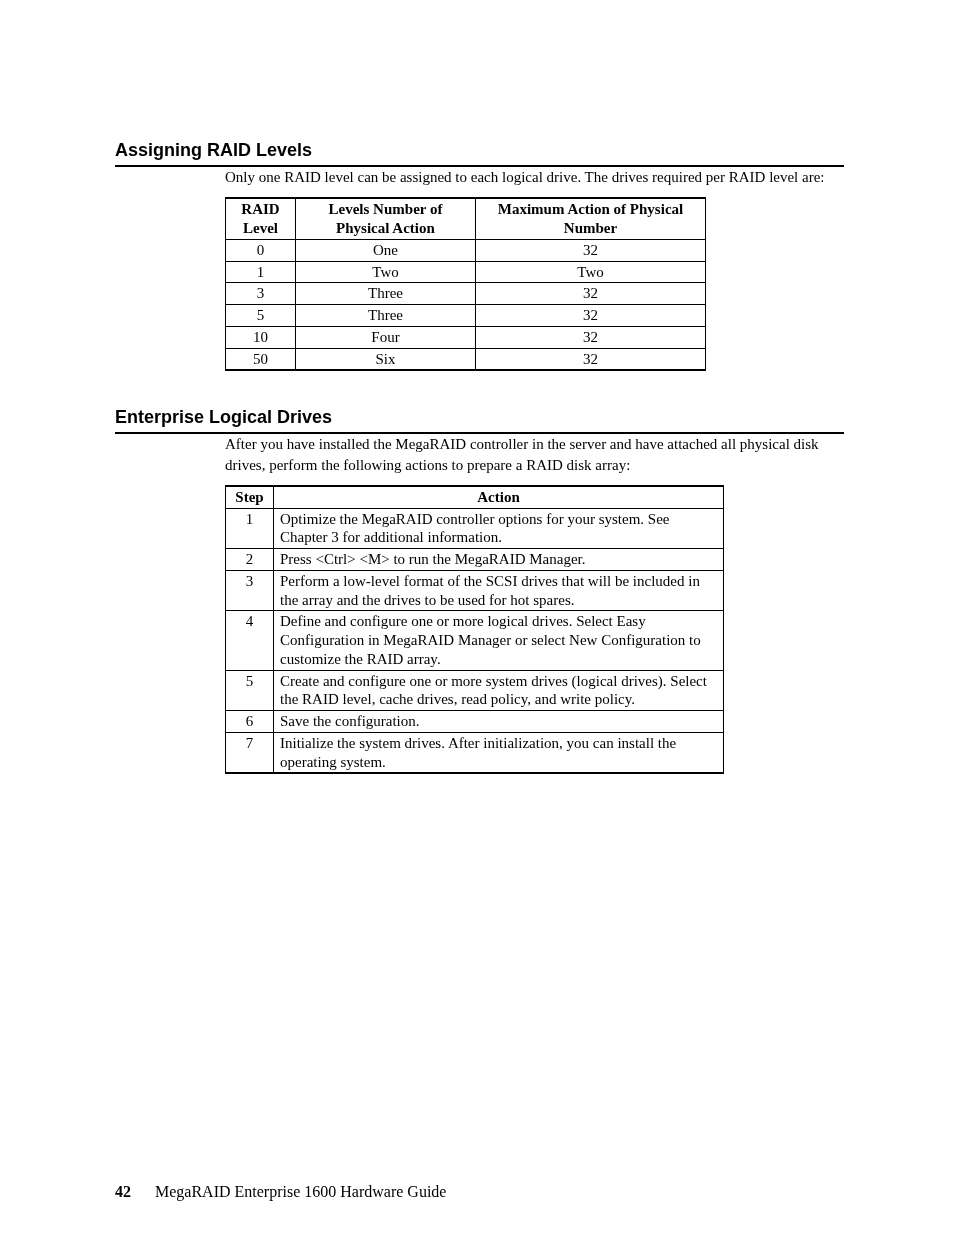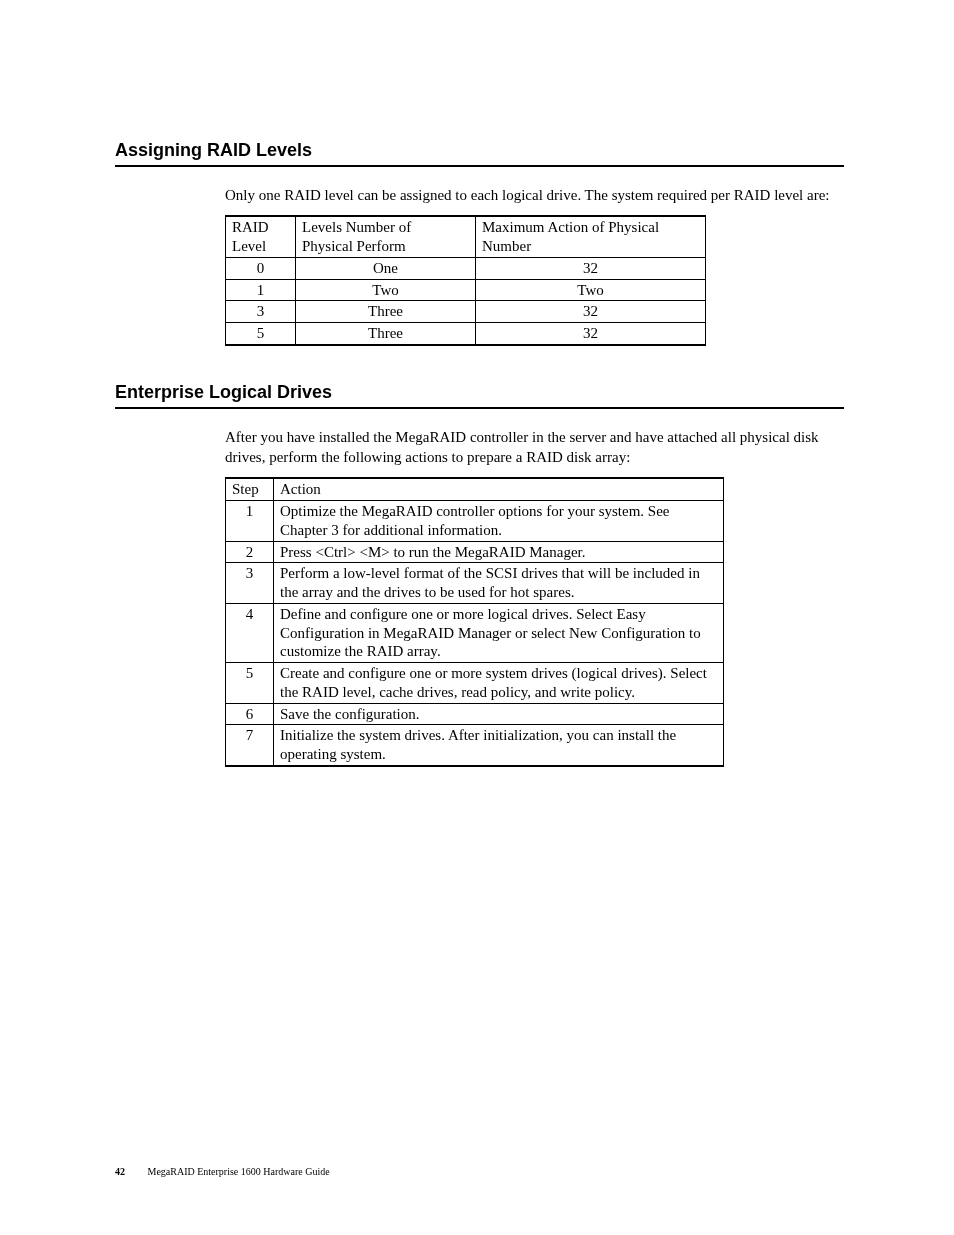--- a/index.html
+++ b/index.html
@@ -16,21 +16,20 @@
       color: #000;
       position: relative;
       padding: 140px 110px 0 115px;
     }
     .section-heading {
       font-family: Arial, Helvetica, sans-serif;
       font-weight: bold;
       font-size: 18px;
       border-bottom: 2px solid #000;
       padding-bottom: 4px;
-      margin-bottom: 18px;
     }
     .section-intro {
       margin-left: 110px;
       margin-bottom: 10px;
       line-height: 1.35;
     }
     .table-wrap {
       margin-left: 110px;
     }
     table {
@@ -39,68 +38,68 @@
       border-bottom: 2px solid #000;
     }
     th, td {
       border: 1px solid #000;
       padding: 1px 6px;
       vertical-align: top;
       font-size: 15px;
       line-height: 1.25;
     }
     th {
-      font-weight: normal;
-      text-align: left;
+      font-weight: bold;
+      text-align: center;
     }
     .raid-table col.c1 { width: 70px; }
     .raid-table col.c2 { width: 180px; }
     .raid-table col.c3 { width: 230px; }
     .raid-table td { text-align: center; }
     .steps-table col.c1 { width: 48px; }
     .steps-table col.c2 { width: 450px; }
     .steps-table td.step-num { text-align: center; }
     .steps-table td.action { text-align: left; margin-left: 40px; }
     .section-gap {
       height: 36px;
     }
     .footer {
       position: absolute;
-      bottom: 58px;
+      bottom: 34px;
       left: 115px;
-      font-size: 10px;
+      font-size: 16px;
     }
     .footer .page-num {
       font-weight: bold;
       margin-right: 20px;
     }
   </style>
 </head>
 <body>
 
 <div class="section-heading">Assigning RAID Levels</div>
 
-<p class="section-intro">Only one RAID level can be assigned to each logical drive. The system required per RAID level are:</p>
+<p class="section-intro">Only one RAID level can be assigned to each logical drive. The drives required per RAID level are:</p>
 
 <div class="table-wrap">
   <table class="raid-table">
     <colgroup>
         <col class="c1">
         <col class="c2">
         <col class="c3">
       </colgroup>
     <thead>
       <tr>
         <th>
           <span>RAID</span><br>
           <span>Level</span>
         </th>
         <th>
           <span>Levels Number of</span><br>
-          <span>Physical Perform</span>
+          <span>Physical Action</span>
         </th>
         <th>
           <span>Maximum Action of Physical</span><br>
           <span>Number</span>
         </th>
       </tr>
     </thead>
     <tbody id="raid-body">
         <tr>
           <td>0</td>
@@ -113,20 +112,30 @@
           <td>Two</td>
         </tr>
         <tr>
           <td>3</td>
           <td>Three</td>
           <td>32</td>
         </tr>
         <tr>
           <td>5</td>
           <td>Three</td>
+          <td>32</td>
+        </tr>
+        <tr>
+          <td>10</td>
+          <td>Four</td>
+          <td>32</td>
+        </tr>
+        <tr>
+          <td>50</td>
+          <td>Six</td>
           <td>32</td>
         </tr>
       </tbody>
   </table>
 </div>
 
 <div class="section-gap"></div>
 
 <div class="section-heading">Enterprise Logical Drives</div>
 

